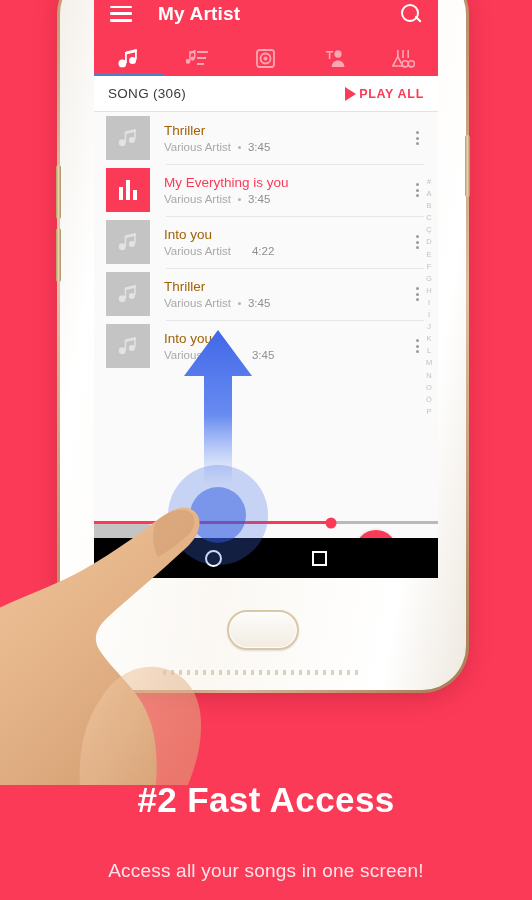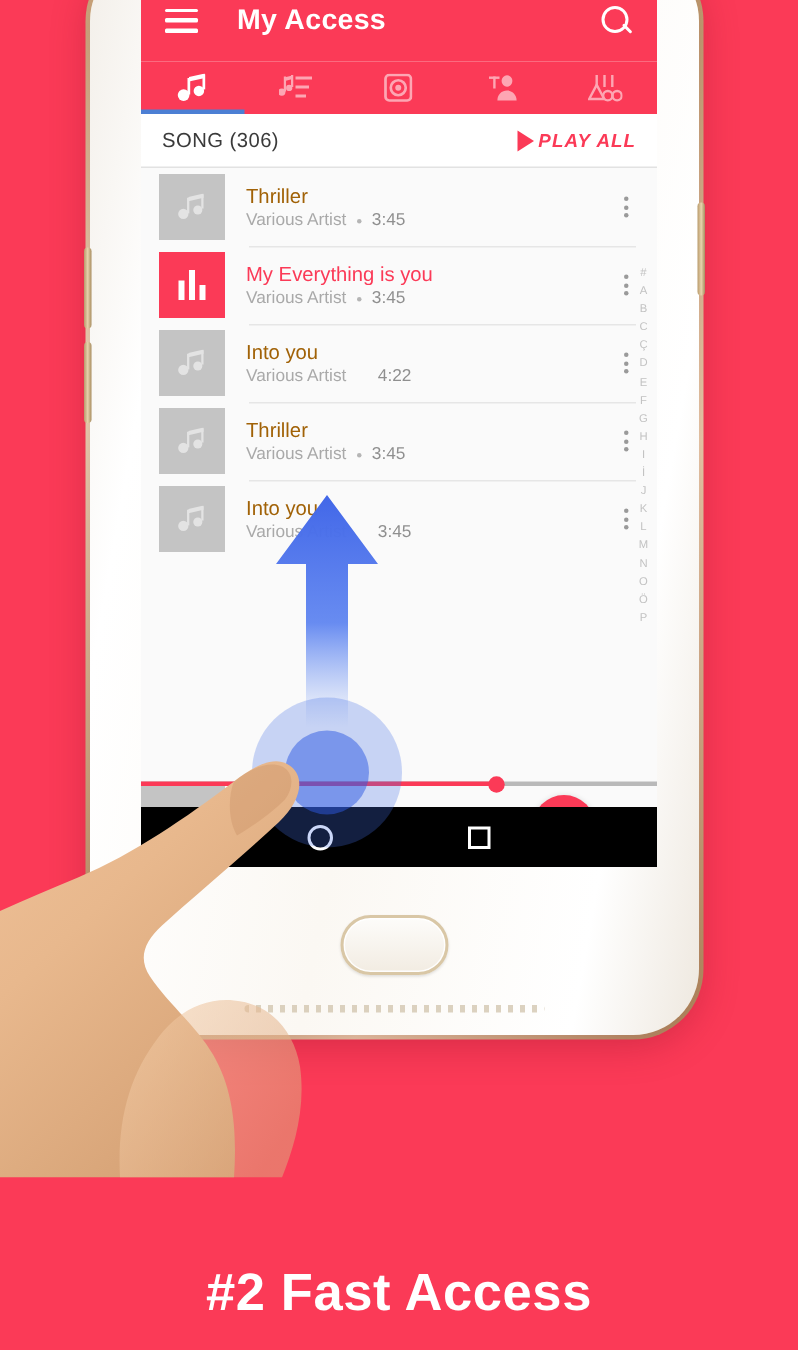--- a/index.html
+++ b/index.html
@@ -61,21 +61,21 @@
   #search-icon:after{ content:""; position:absolute; left:14px; top:15px; width:8px; height:2.4px; background:#fff; transform:rotate(45deg); border-radius:2px; }
 
   #tabbar{ background:#fb3a57; height:35px; flex:0 0 35px; display:flex; position:relative; }
   .tab{ flex:1; display:flex; align-items:center; justify-content:center; cursor:pointer; }
   .tab svg{ display:block; }
   .tab.inactive svg{ opacity:.55; }
   #tab-indicator{ position:absolute; bottom:0; left:0; width:20%; height:3px; background:#4c7fd4; }
 
   #list-header{ background:#fff; height:36px; flex:0 0 36px; display:flex; align-items:center; padding:0 14px; border-bottom:1px solid #e2e2e2; }
   #song-count{ font-size:13.5px; color:#3a3a3a; letter-spacing:.3px; }
-  #play-all-btn{ margin-left:auto; display:flex; align-items:center; gap:3px; cursor:pointer;font-style:italic; }
+  #play-all-btn{ margin-left:auto; display:flex; align-items:center; gap:3px; cursor:pointer; }
   #play-all-triangle{ width:0;height:0;border-left:11px solid #fb3a57;border-top:7px solid transparent;border-bottom:7px solid transparent; }
   #play-all-label{ color:#fb3a57; font-size:12.5px; font-weight:bold; letter-spacing:.7px; }
 
   #song-list{ flex:1; position:relative; background:#fafafa; overflow:hidden; }
   .song-row{ height:52px; display:flex; align-items:center; padding:0 12px 0 12px; position:relative; }
   .song-row+.song-row:before{ content:""; position:absolute; left:72px; right:14px; top:0; height:1px; background:#e6e6e6; }
   .thumb{ width:44px; height:44px; flex:0 0 44px; background:#c4c4c4; display:flex; align-items:center; justify-content:center; }
   .thumb.playing{ background:#fb3a57; }
   .eq-bars{ display:flex; align-items:flex-end; gap:3px; height:20px; }
   .eq-bars i{ width:4px; background:#fff; display:block; }
@@ -128,21 +128,21 @@
 
   <div id="phone-screen">
     <div id="app">
 
       <div id="appbar">
         <div id="menu-icon">
             <i></i>
             <i></i>
             <i></i>
           </div>
-        <div id="app-title">My Access</div>
+        <div id="app-title">My Artist</div>
         <div id="search-icon"></div>
       </div>
 
       <div id="tabbar">
         <div class="tab">
           <svg width="21" height="19" viewBox="0 0 21 19">
             <path fill="#fff" d="M8 2.4 18.6 0v3.0L8 5.4z"></path>
             <rect x="7" y="3" width="1.8" height="11" fill="#fff"></rect>
             <rect x="17" y="0.6" width="1.8" height="10" fill="#fff"></rect>
             <circle cx="4.4" cy="14.4" r="3.9" fill="#fff"></circle>
@@ -419,13 +419,14 @@
       <stop offset="100%" stop-color="#dda77d"></stop>
     </linearGradient>
   </defs>
   <path fill="url(#skin)" d="M-60 330 L-60 215 C-20 176 40 152 92 130 C130 114 164 90 196 66 C210 55 224 48 234 56 C244 64 240 80 226 93 C198 119 170 142 148 162 C136 173 132 184 140 196 C152 214 170 228 182 248 C196 272 198 300 196 330 Z"></path>
   <path fill="url(#skin2)" d="M120 330 C118 292 126 262 146 236 C158 220 176 210 196 212 C220 214 236 232 240 256 C244 284 236 310 228 330 Z" opacity=".55"></path>
   <path fill="#c68d62" opacity=".35" d="M196 66 C206 58 218 52 228 56 C236 60 236 70 230 78 C220 88 208 96 198 102 C192 92 192 76 196 66Z"></path>
 </svg>
 
 <div id="caption">
   <div id="caption-title">#2 Fast Access</div>
+  <div id="caption-sub">Access all your songs in one screen!</div>
 </div>
 
 </body></html>

